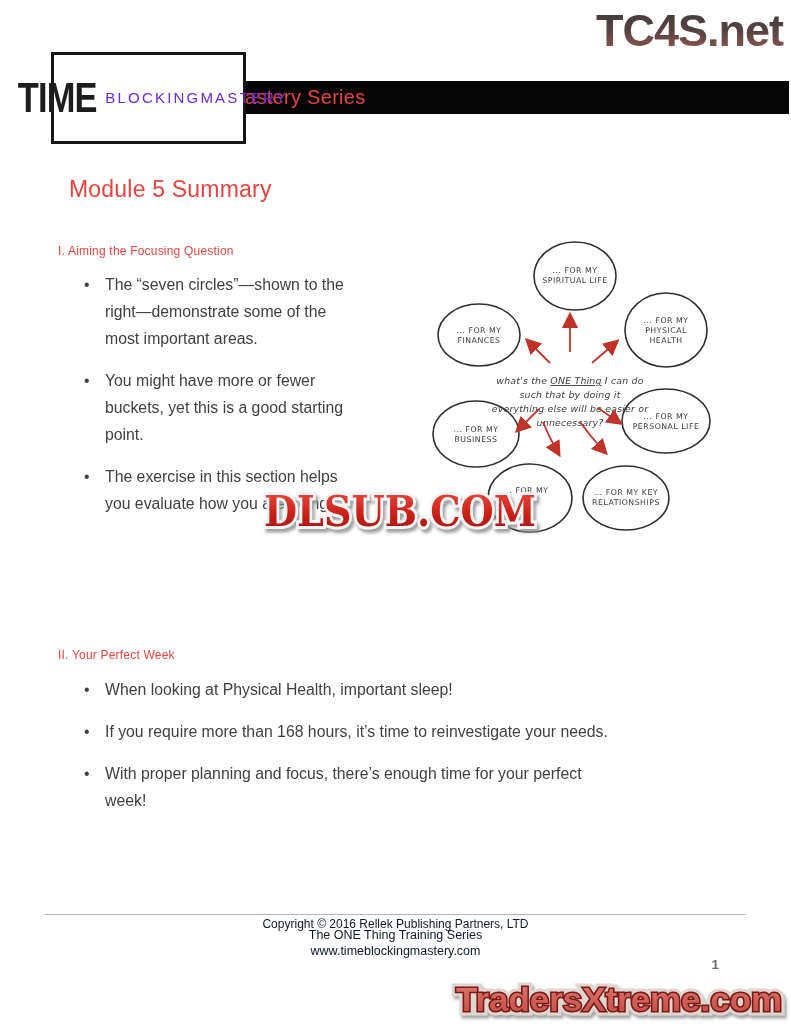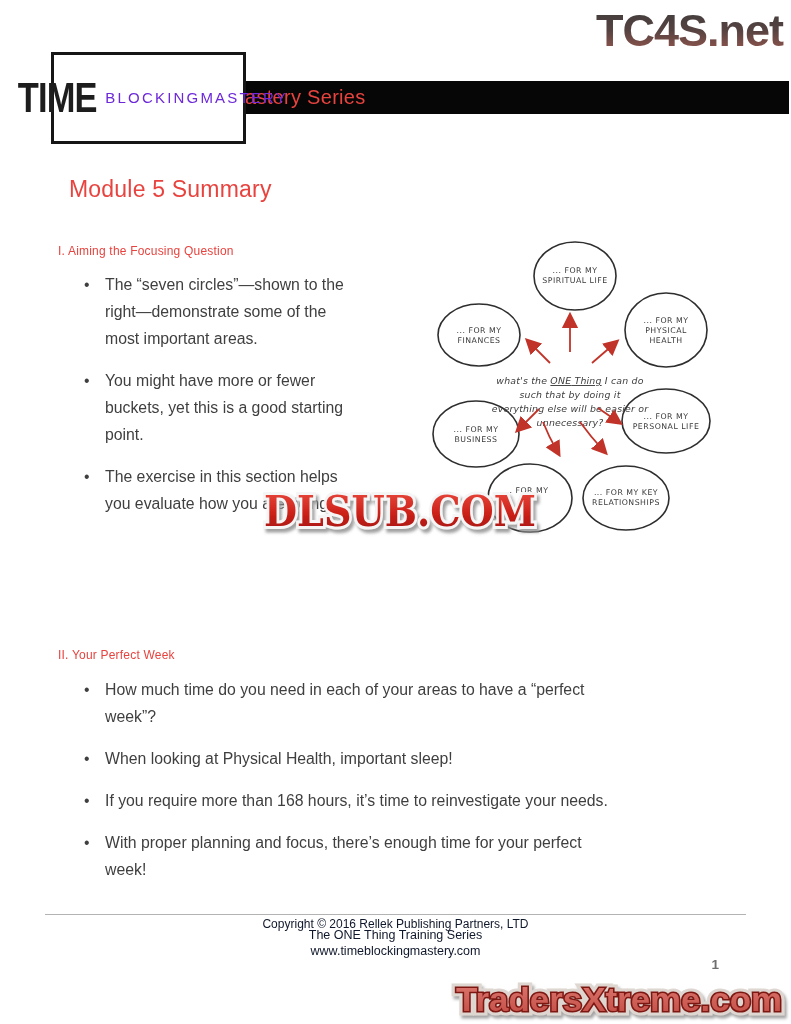--- a/index.html
+++ b/index.html
@@ -169,22 +169,20 @@
         <filter id="dlShadow" x="-20%" y="-20%" width="140%" height="140%">
           <feDropShadow dx="2.5" dy="3.5" stdDeviation="1.6" flood-color="#8f8f8f" flood-opacity="0.85"></feDropShadow>
         </filter>
       </defs>
       <text x="144" y="50" text-anchor="middle" font-family="DejaVu Serif, serif" font-size="43" font-weight="bold" paint-order="stroke" stroke="#f5f5f5" stroke-width="6" fill="url(#gradDL)" textLength="272" lengthAdjust="spacingAndGlyphs" filter="url(#dlShadow)">DLSUB.COM</text>
     </svg>
   </div>
 
   <h2 class="sec-heading" id="sec2-heading">II. Your Perfect Week</h2>
   <ul class="bullets" id="sec2-list">
-    <li><span class="li-text">How much time do you need in each of your areas to have a “perfect
-week”?</span></li>
     <li><span class="li-text">When looking at Physical Health, important sleep!</span></li>
     <li><span class="li-text">If you require more than 168 hours, it’s time to reinvestigate your needs.</span></li>
     <li><span class="li-text">With proper planning and focus, there’s enough time for your perfect
 week!</span></li>
   </ul>
 
   <div class="footer-rule"></div>
   <div class="footer-line" id="footer-line1">The ONE Thing Training Series</div>
   <div class="footer-line" id="footer-line2">www.timeblockingmastery.com</div>
   <div class="footer-line" id="footer-line3">Copyright © 2016 Rellek Publishing Partners, LTD</div>

